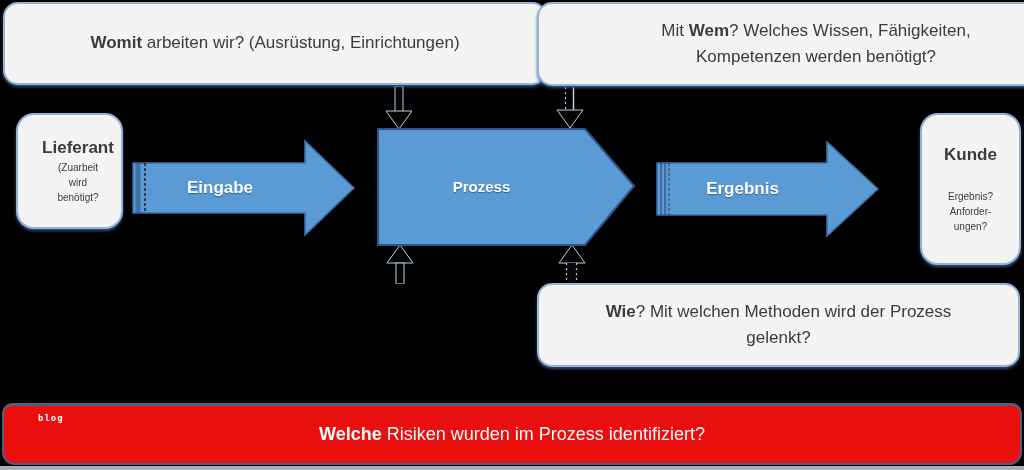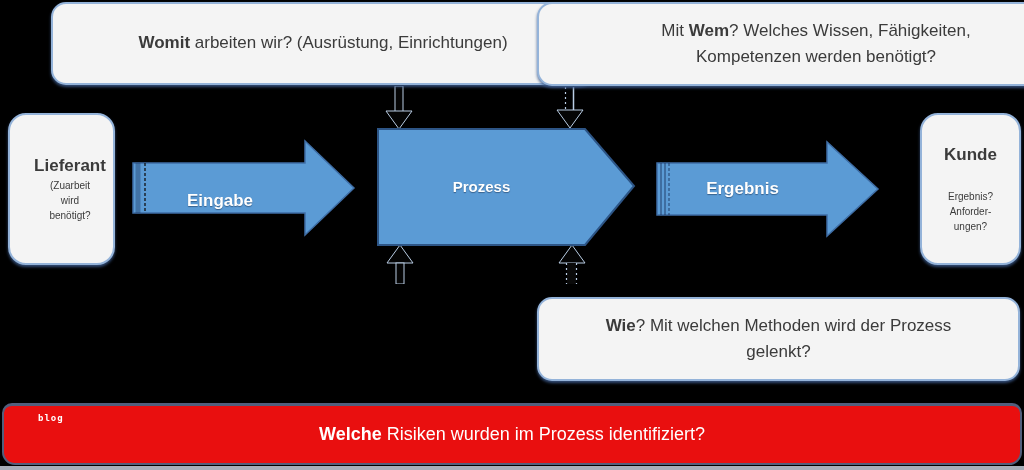--- a/index.html
+++ b/index.html
@@ -92,59 +92,59 @@
       <line x1="9.5" y1="19" x2="9.5" y2="40" style="stroke:var(--connector-outline); stroke-width:1.2; stroke-dasharray:2,3"></line>
       <line x1="19.5" y1="19" x2="19.5" y2="40" style="stroke:var(--connector-outline); stroke-width:1.2; stroke-dasharray:2,3"></line>
     </g>
   </svg>
 
   <svg class="arrow-svg" style="left:130px; top:138px;" width="228" height="100">
     <polygon points="3,25 175,25 175,3 224,50 175,97 175,75 3,75" style="fill:var(--arrow-fill); stroke:var(--arrow-edge); stroke-width:1.5"></polygon>
     <line x1="8" y1="25" x2="8" y2="75" style="stroke:rgba(20,40,80,.35); stroke-width:5"></line>
     <line x1="15" y1="25" x2="15" y2="75" style="stroke:#111; stroke-width:1.3; stroke-dasharray:3,2"></line>
   </svg>
-  <div class="arrow-label" style="left:140px; top:176px; width:160px; height:50px;">Eingabe</div>
+  <div class="arrow-label" style="left:140px; top:163px; width:160px; height:50px;">Eingabe</div>
 
   <svg class="arrow-svg" style="left:375px; top:126px;" width="262" height="122">
     <polygon points="3,3 210,3 259,60 210,119 3,119" style="fill:var(--arrow-fill); stroke:var(--prozess-edge); stroke-width:2"></polygon>
   </svg>
   <div class="arrow-label big" style="left:378px; top:130px; width:207px; height:113px;">Prozess</div>
 
   <svg class="arrow-svg" style="left:654px; top:138px;" width="228" height="102">
     <polygon points="3,25 173,25 173,4 224,51 173,98 173,77 3,77" style="fill:var(--arrow-fill); stroke:var(--arrow-edge); stroke-width:1.5"></polygon>
     <line x1="7" y1="25" x2="7" y2="77" style="stroke:rgba(20,40,80,.4); stroke-width:2"></line>
     <line x1="11" y1="25" x2="11" y2="77" style="stroke:rgba(20,40,80,.4); stroke-width:2"></line>
     <line x1="15" y1="25" x2="15" y2="77" style="stroke:rgba(20,40,80,.4); stroke-width:2; stroke-dasharray:3,2"></line>
   </svg>
   <div class="arrow-label" style="left:660px; top:164px; width:165px; height:50px;">Ergebnis</div>
 
-  <div class="callout" style="left:3px; top:2px; width:544px; height:83px; padding:0 28px;margin-left:48px;">
+  <div class="callout" style="left:3px; top:2px; width:544px; height:83px; padding:0 28px;">
     <div class="inner seg"><b>Womit</b><span> arbeiten wir? (Ausrüstung, Einrichtungen)</span></div>
   </div>
 
   <div class="callout" style="left:537px; top:2px; width:558px; height:84px;">
     <div class="inner seg" style="max-width:360px;"><span>Mit </span><b>Wem</b><span>? Welches Wissen, Fähigkeiten, Kompetenzen werden benötigt?</span></div>
   </div>
 
-  <div class="node" style="left:8px; top:113px; width:107px; height:152px;padding-left:17px;">
+  <div class="node" style="left:16px; top:113px; width:107px; height:116px;padding-left:17px;">
     <div class="title">Lieferant</div>
     <div class="sub">(Zuarbeit
 wird
 benötigt?</div>
   </div>
 
   <div class="node" style="left:920px; top:113px; width:101px; height:152px;gap:22px;">
     <div class="title">Kunde</div>
     <div class="sub">Ergebnis?
 Anforder-
 ungen?</div>
   </div>
 
 
-  <div class="callout" style="left:537px; top:283px; width:483px; height:84px;margin-top:14px;">
+  <div class="callout" style="left:537px; top:283px; width:483px; height:84px;">
     <div class="inner seg" style="max-width:390px;"><b>Wie</b><span>? Mit welchen Methoden wird der Prozess gelenkt?</span></div>
   </div>
 
   <div class="banner">
     <span class="watermark">blog</span>
     <span class="seg"><b>Welche</b><span> Risiken wurden im Prozess identifiziert?</span></span>
   </div>
 
   <div class="footer-strip"></div>
 </div>

